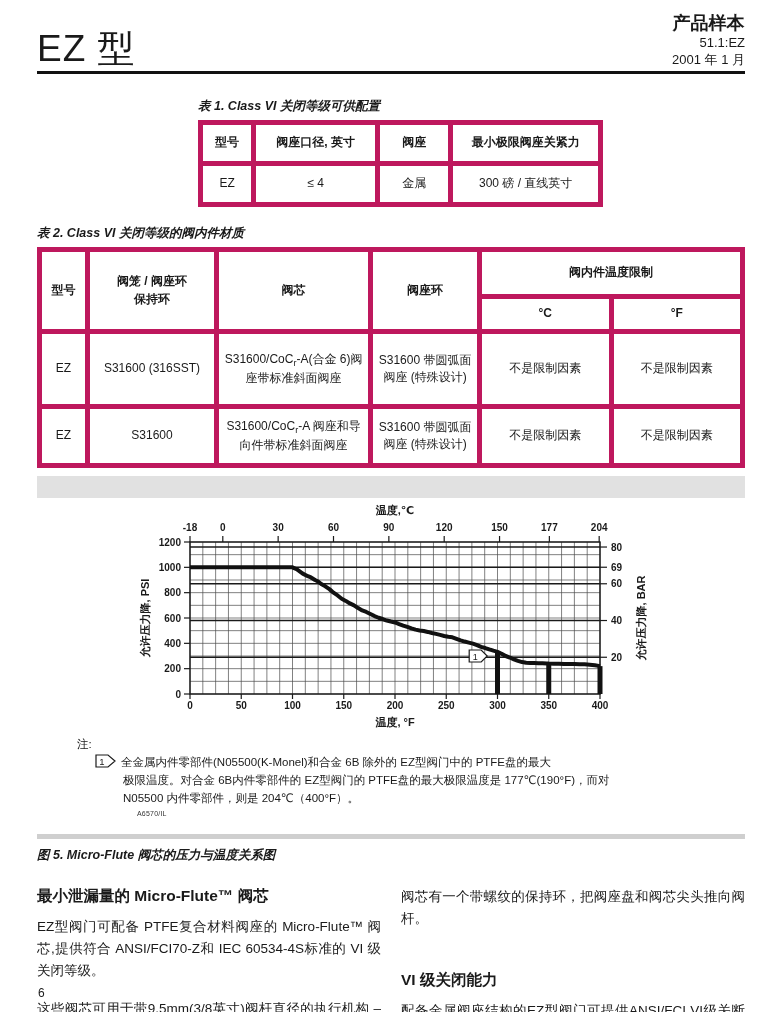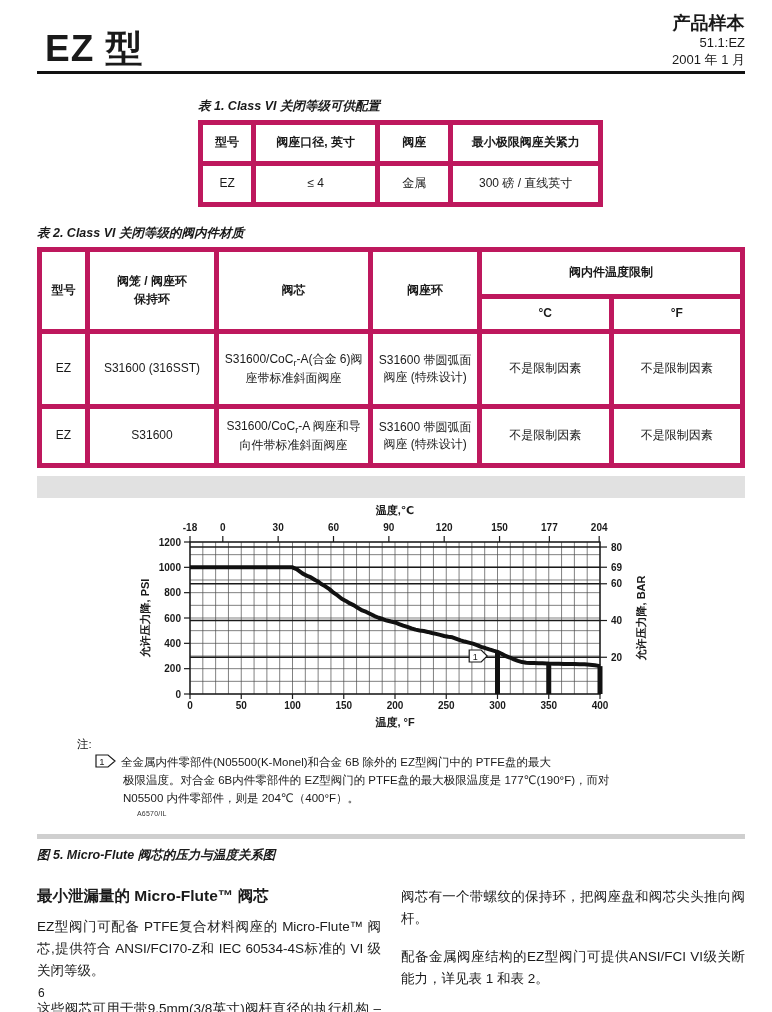--- a/index.html
+++ b/index.html
@@ -2,21 +2,21 @@
 <html><head>
 <meta charset="utf-8">
 <style>
   html,body{margin:0;padding:0;background:#fff;}
   body{width:772px;height:1012px;position:relative;overflow:hidden;
        font-family:"Liberation Sans","DejaVu Sans",sans-serif;color:#1a1a1a;}
   .page{padding:0 27px 0 37px;box-sizing:border-box;width:772px;}
 
   
   .hdr{display:flex;justify-content:space-between;align-items:flex-end;padding-top:8px;}
-  .model-title{font-size:37px;font-weight:bold;letter-spacing:1px;line-height:1;padding-bottom:2px;margin-left:8px;}
+  .model-title{font-size:37px;font-weight:normal;letter-spacing:1px;line-height:1;padding-bottom:2px;}
   .hdr-right{text-align:right;font-size:13px;line-height:1.3;padding-top:4px;}
   .hdr-right .doc-type{font-weight:bold;font-size:18px;text-align:center;}
   .rule{height:3px;background:#111;margin-top:2px;}
 
   
   .tbl-title{font-size:12.5px;font-weight:bold;font-style:italic;margin:0 0 5px 0;}
   table{border-collapse:collapse;table-layout:fixed;}
   th,td{border:5px solid #be185d;font-size:12px;text-align:center;vertical-align:middle;
         padding:2px 4px;line-height:1.45;}
   th{font-weight:bold;}
@@ -296,18 +296,19 @@
   </div>
 
   <div class="cols">
     <div class="col">
       <h3>最小泄漏量的 Micro-Flute™ 阀芯</h3>
       <p>EZ型阀门可配备 PTFE复合材料阀座的 Micro-Flute™ 阀芯,提供符合 ANSI/FCI70-Z和 IEC 60534-4S标准的 VI 级关闭等级。</p>
       <p>这些阀芯可用于带9.5mm(3/8英寸)阀杆直径的执行机构 – 阀杆连接和6.4mm（1.4英寸）阀座环通径的 1/2 至 2英寸的阀门。这些阀芯具有与标准 Micro-Flute阀芯相同的流量系数。采用标准阀座环。</p>
     </div>
     <div class="col">
       <p>阀芯有一个带螺纹的保持环，把阀座盘和阀芯尖头推向阀杆。</p>
+      <h3 class="h-gap">VI 级关闭能力</h3>
       <p>配备金属阀座结构的EZ型阀门可提供ANSI/FCI VI级关断能力，详见表 1 和表 2。</p>
     </div>
   </div>
 
   <div class="pagenum">6</div>
 </div>
 
 </body></html>

